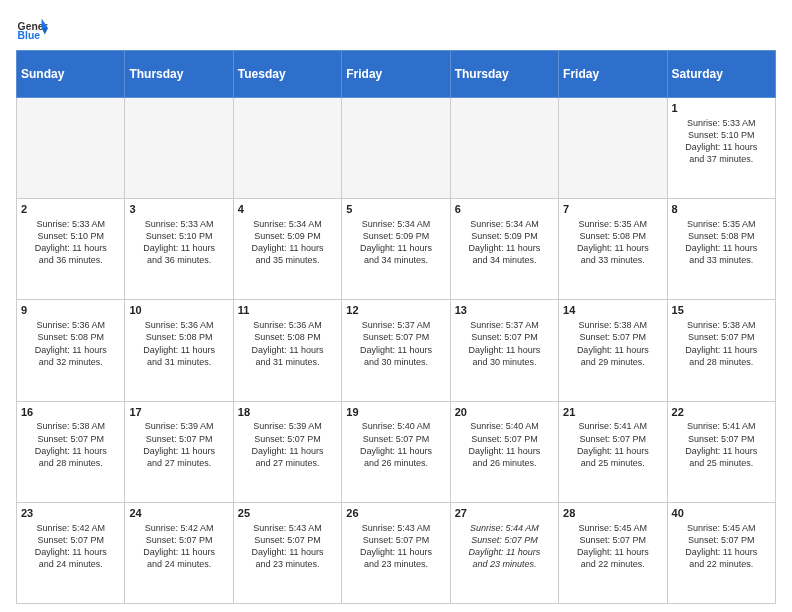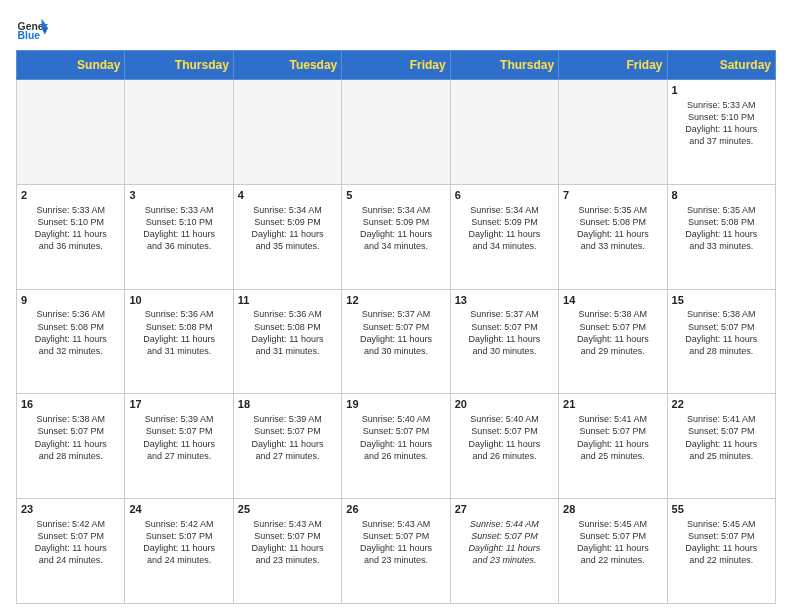--- a/index.html
+++ b/index.html
@@ -47,25 +47,25 @@
     }
     .calendar {
       flex: 1;
       border: 1px solid #ccc;
       border-collapse: collapse;
       width: 100%;
       table-layout: fixed;
     }
     .calendar thead tr th {
       background: #2e6fcc;
-      color: #fde047;
+      color: #ffffff;
       font-size: 12px;
       font-weight: bold;
-      padding: 7px 4px;
-      text-align: right;
+      padding: 16px 4px;
+      text-align: left;
       border: 1px solid #5a8fd4;
     }
     .calendar tbody tr td {
       border: 1px solid #ccc;
       vertical-align: top;
       padding: 3px 4px;
       font-size: 9.5px;
       color: #333;
       line-height: 1.35;
       background: #fff;
@@ -324,21 +324,21 @@
 and 23 minutes.</div>
           </td>
           <td>
             <span class="day-number">28</span>
             <div class="cell-text" style="white-space: pre-line;">Sunrise: 5:45 AM
 Sunset: 5:07 PM
 Daylight: 11 hours
 and 22 minutes.</div>
           </td>
           <td>
-            <span class="day-number">55</span>
+            <span class="day-number">40</span>
             <div class="cell-text" style="white-space: pre-line;">Sunrise: 5:45 AM
 Sunset: 5:07 PM
 Daylight: 11 hours
 and 22 minutes.</div>
           </td>
         </tr>
       </tbody>
   </table>
 </div>
 

